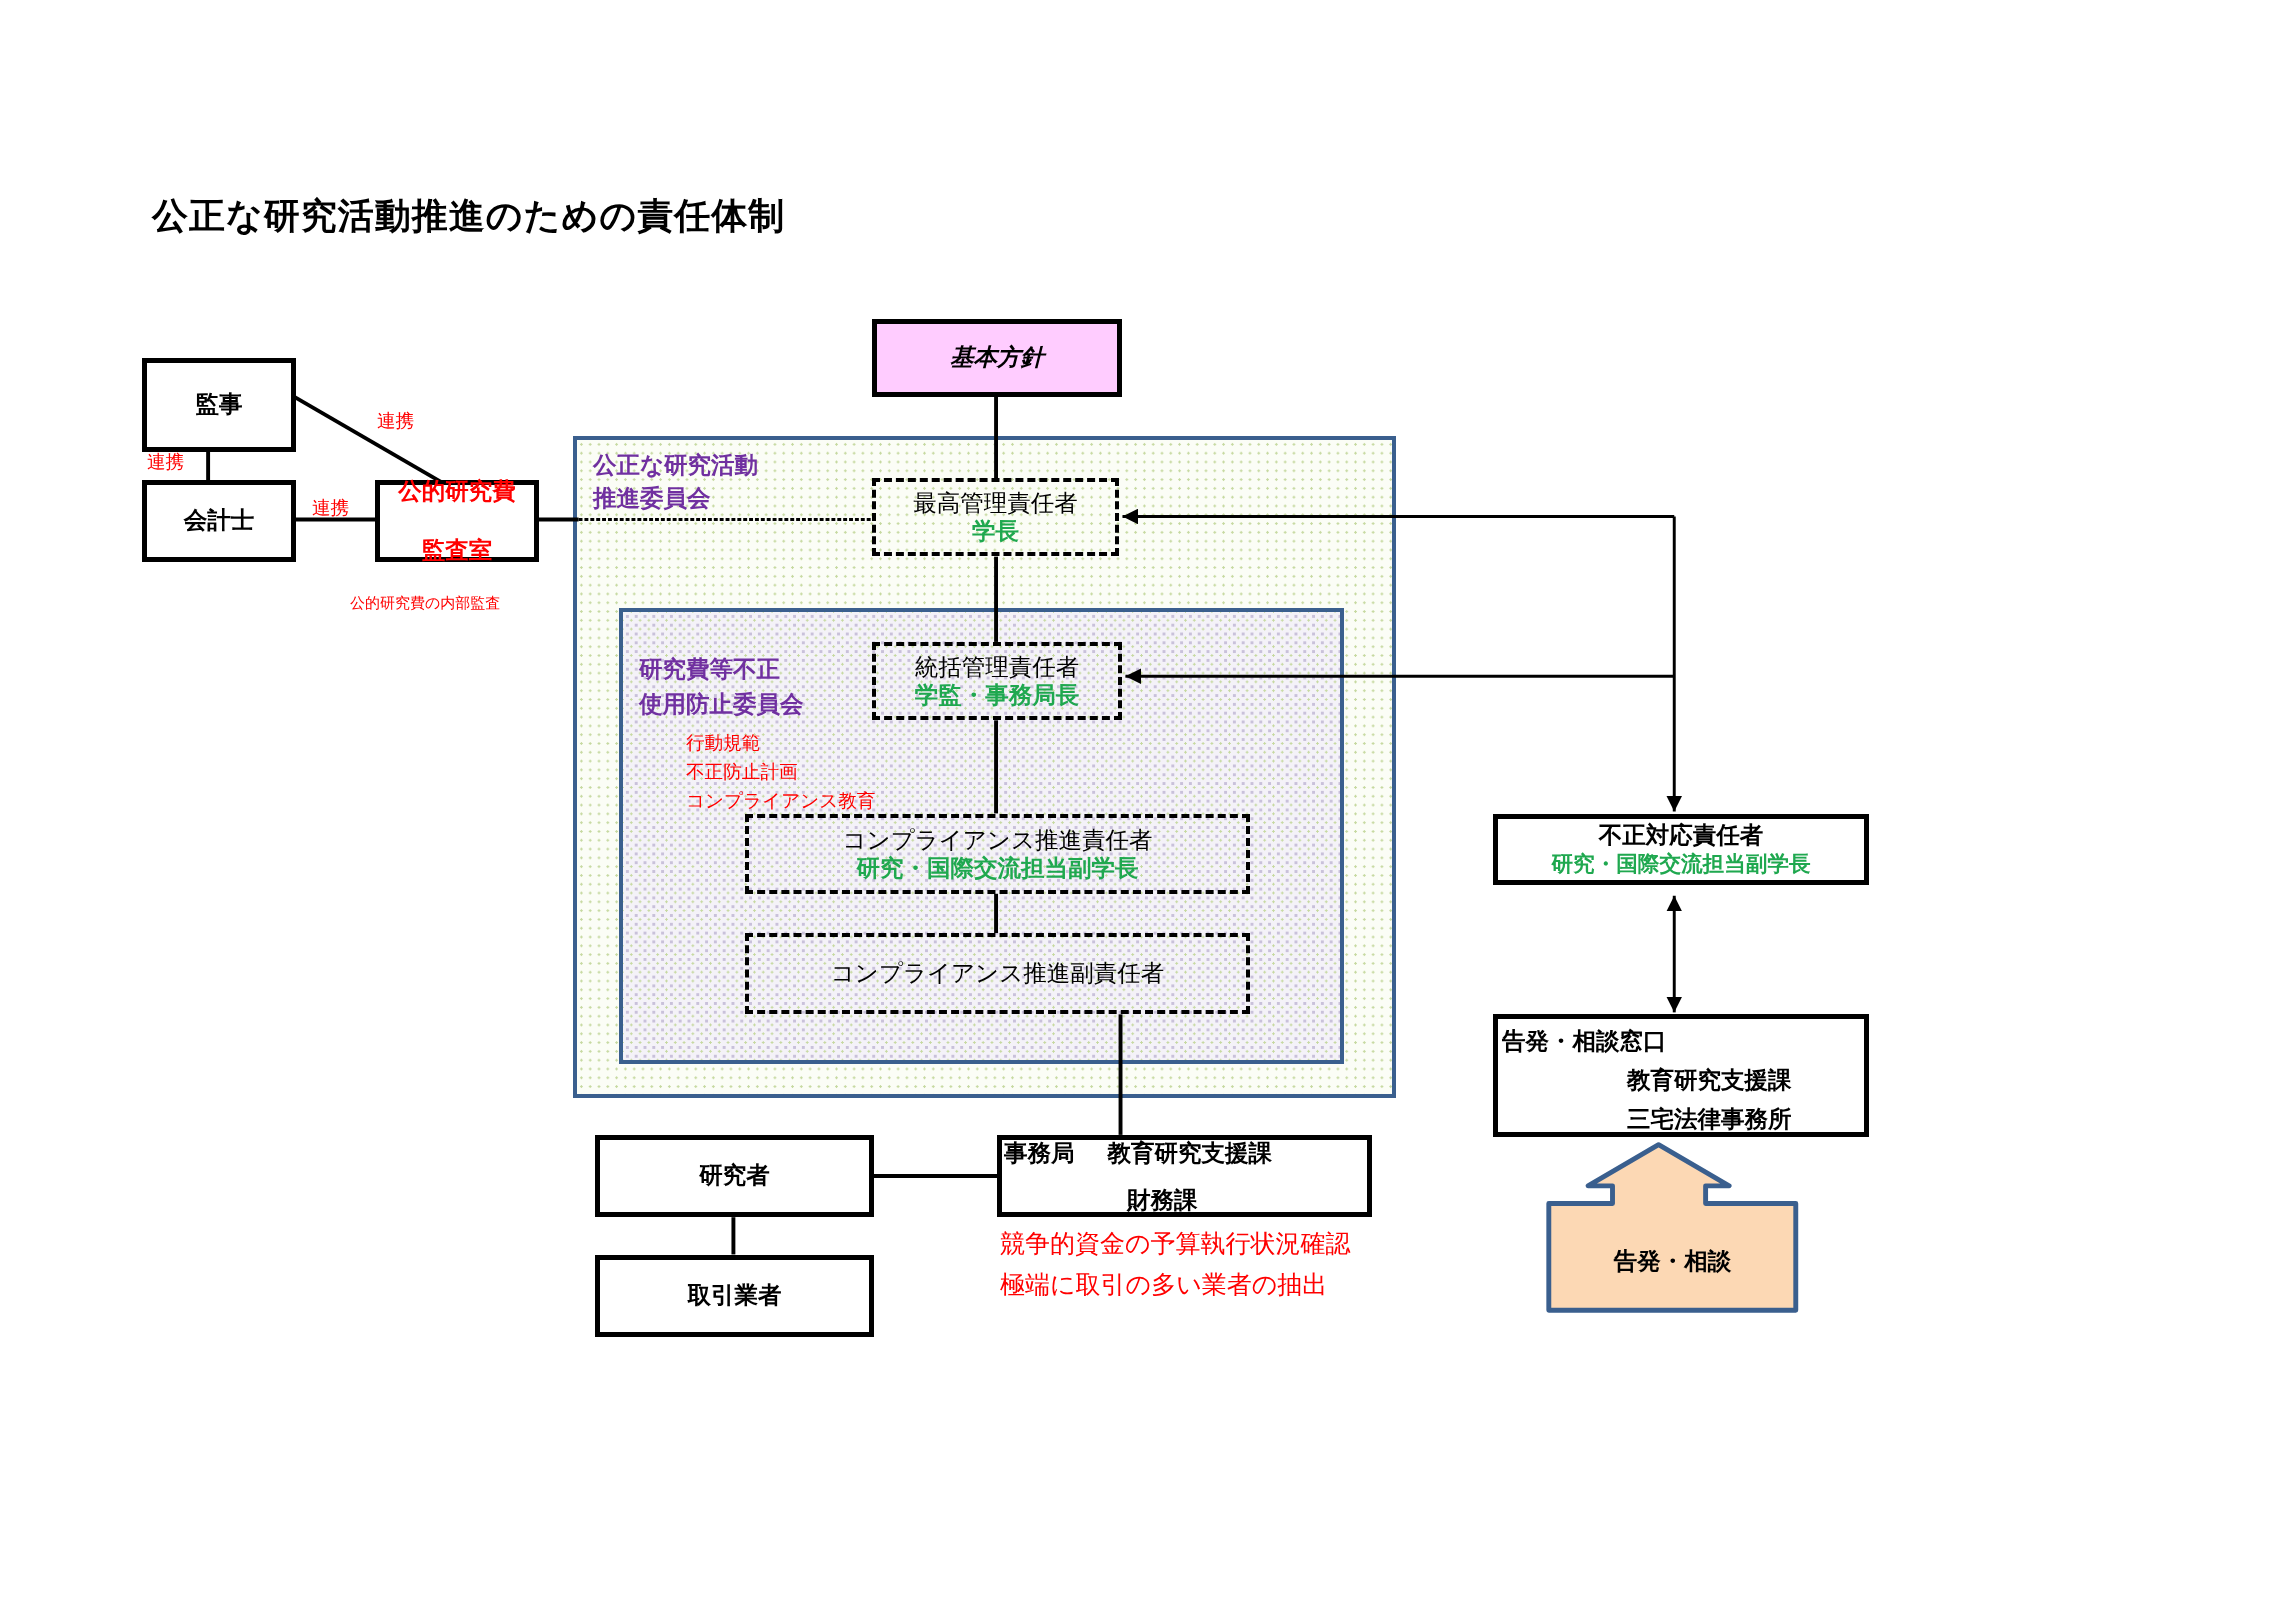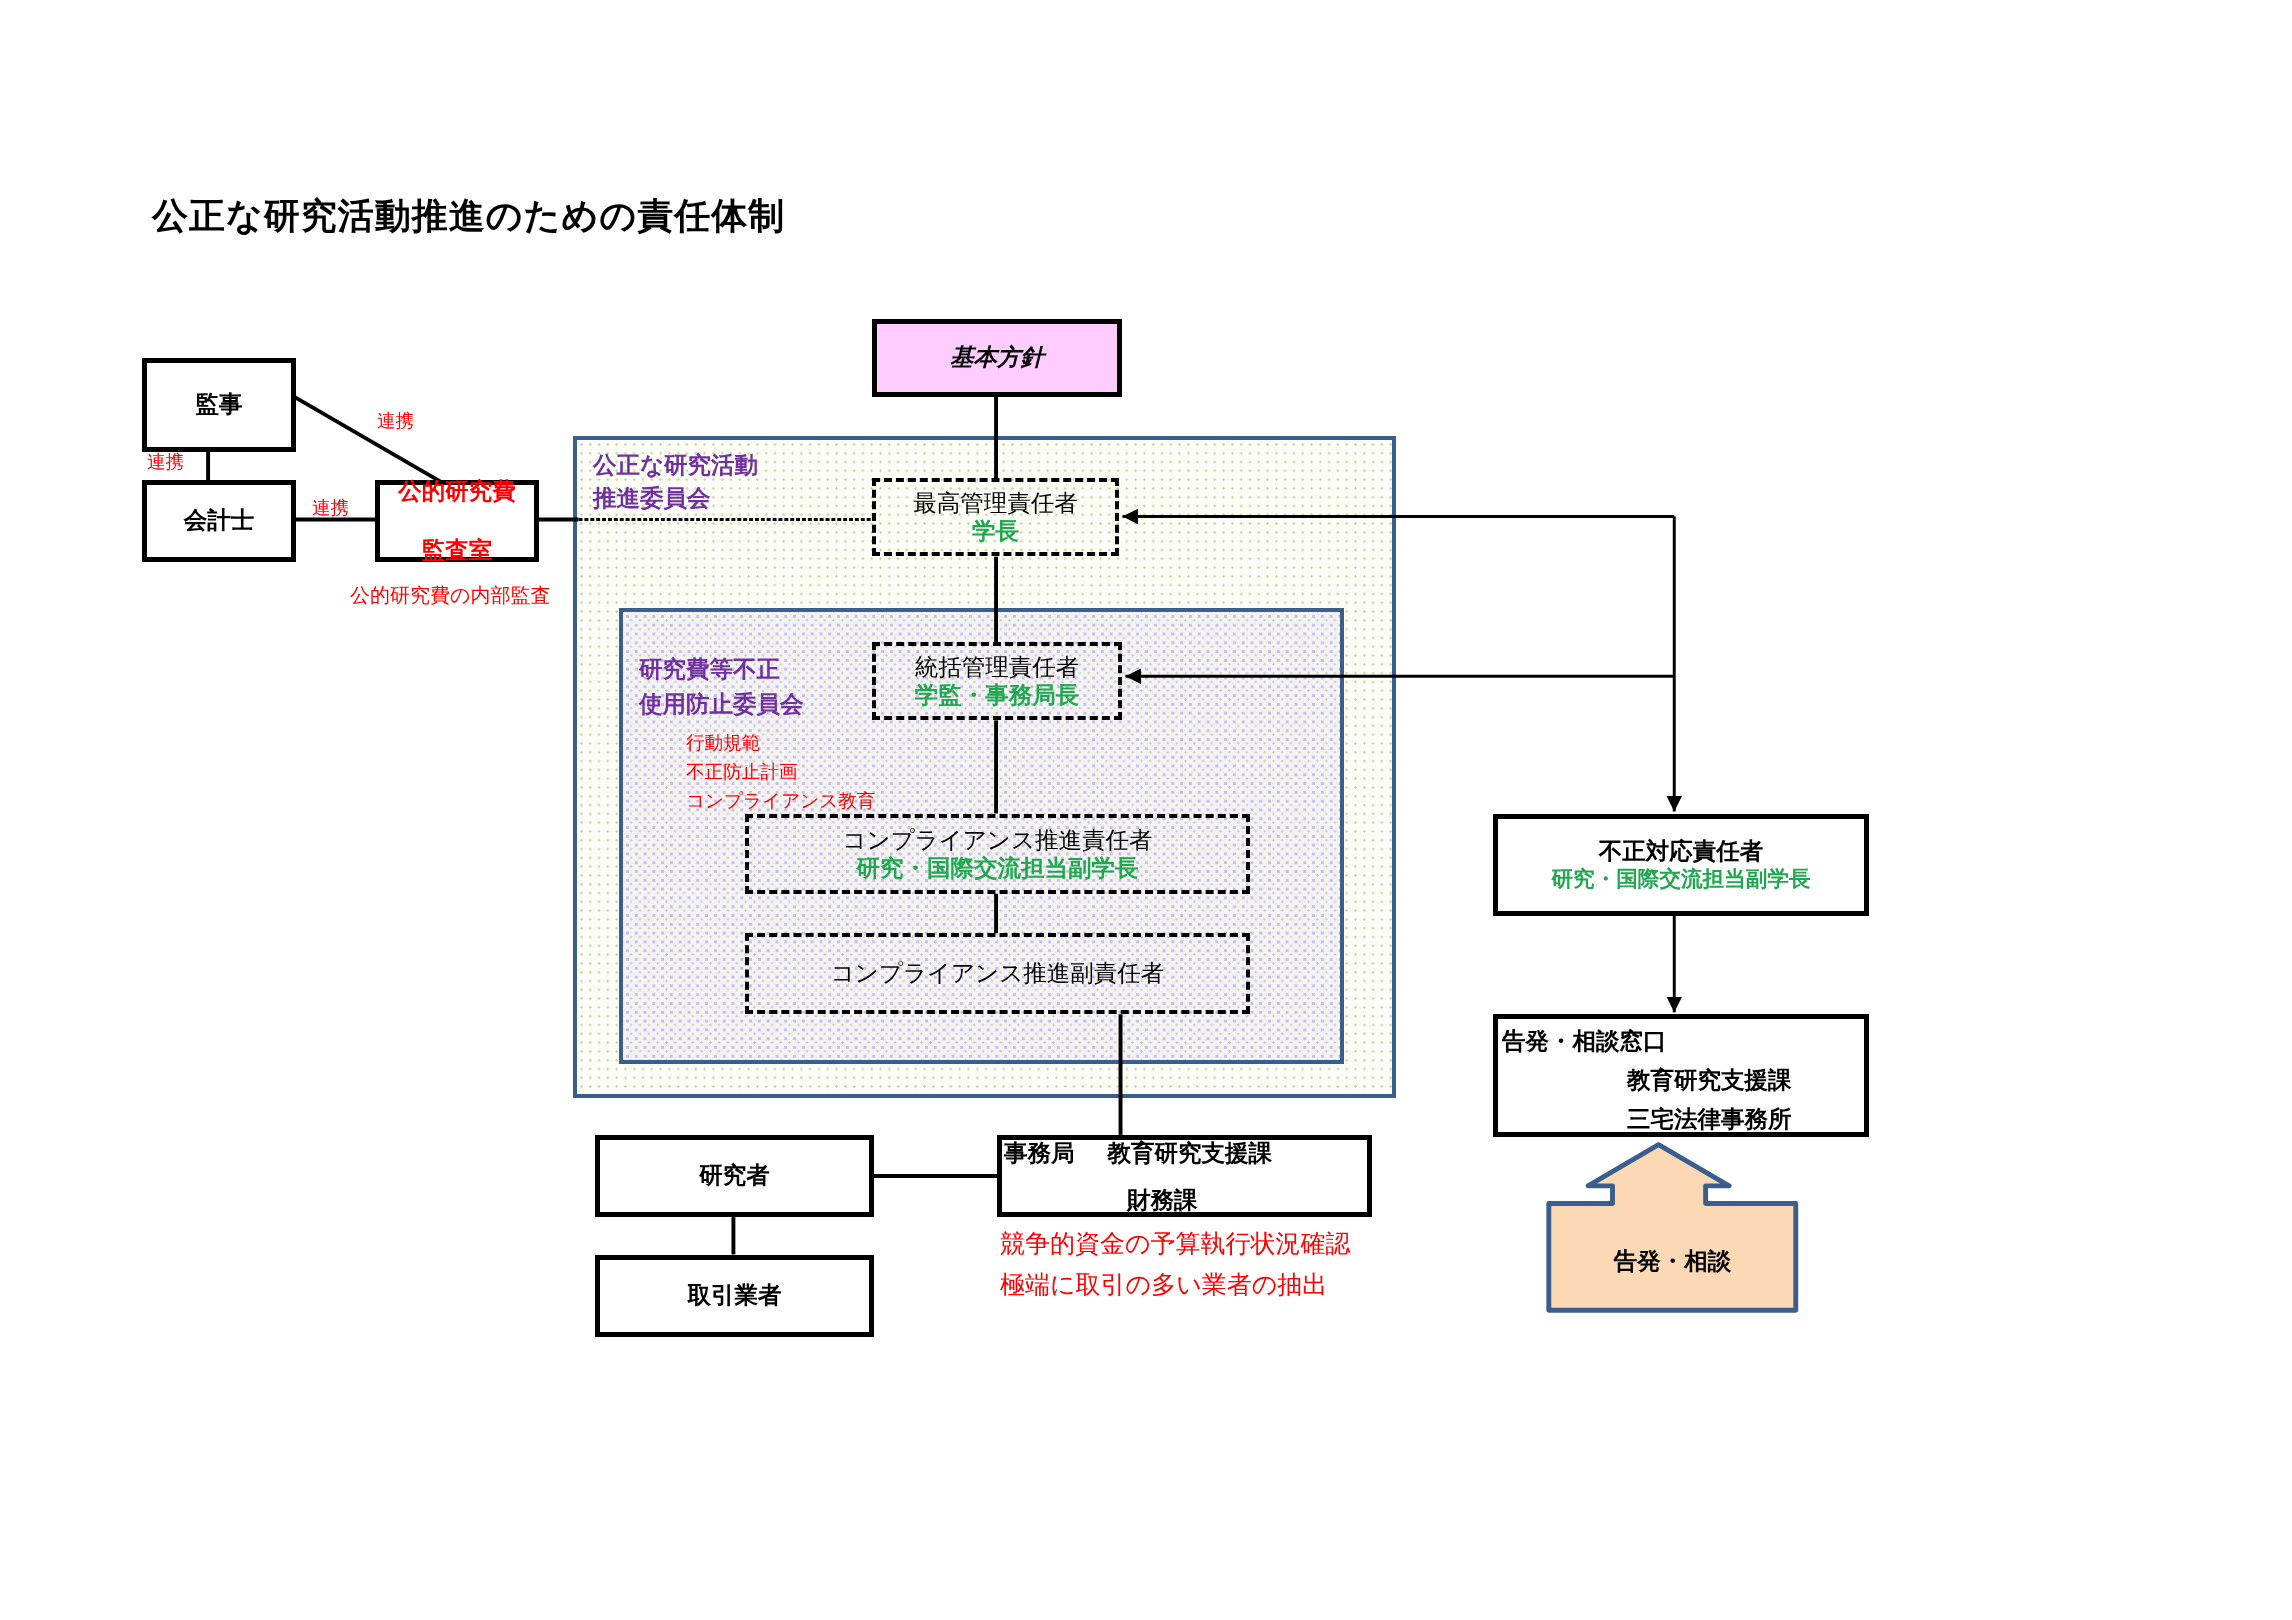--- a/index.html
+++ b/index.html
@@ -110,21 +110,21 @@
 </div>
 
 <div class="abs box" style="left:142px; top:480px; width:154px; height:82px;">
   <span>会計士</span>
 </div>
 
 <div class="abs box red" style="left:375px; top:480px; width:164px; height:82px; line-height:1.15;gap:32px;">
   <span>公的研究費</span>
   <span>監査室</span>
 </div>
-<div class="abs red lbl" style="left:350px; top:582px; font-size:20px;">公的研究費の内部監査</div>
+<div class="abs red lbl" style="left:350px; top:594px; font-size:15px;">公的研究費の内部監査</div>
 
 <div class="abs red lbl" style="left:377px; top:408px; font-size:18.6px;">連携</div>
 <div class="abs red lbl" style="left:147px; top:449px; font-size:18.6px;">連携</div>
 <div class="abs red lbl" style="left:312px; top:495px; font-size:18.6px;">連携</div>
 
 <div class="abs box" style="left:595px; top:1135px; width:279px; height:82px;">
   <span>研究者</span>
 </div>
 
 <div class="abs box" style="left:595px; top:1255px; width:279px; height:82px;">
@@ -137,21 +137,21 @@
   </div>
   <div class="lbl" style="line-height:33px; padding-left:123px;">
     <span>財務課</span>
   </div>
 </div>
 <div class="abs red lbl" style="left:1000px; top:1223px; font-size:25px; line-height:41px;">
   <div>競争的資金の予算執行状況確認</div>
   <div>極端に取引の多い業者の抽出</div>
 </div>
 
-<div class="abs box" style="left:1493px; top:814px; width:376px; height:102px;">
+<div class="abs box" style="left:1493px; top:814px; width:376px; height:71px;">
   <span>不正対応責任者</span>
   <span class="green" style="font-size:21.6px;">研究・国際交流担当副学長</span>
 </div>
 
 <div class="abs box" style="left:1493px; top:1014px; width:376px; height:123px; align-items:flex-start; justify-content:flex-start; padding:2.9px 0 0 3.9px; line-height:39px;">
   <div>告発・相談窓口</div>
   <div style="padding-left:125px;">教育研究支援課</div>
   <div style="padding-left:125px;">三宅法律事務所</div>
 </div>
 

